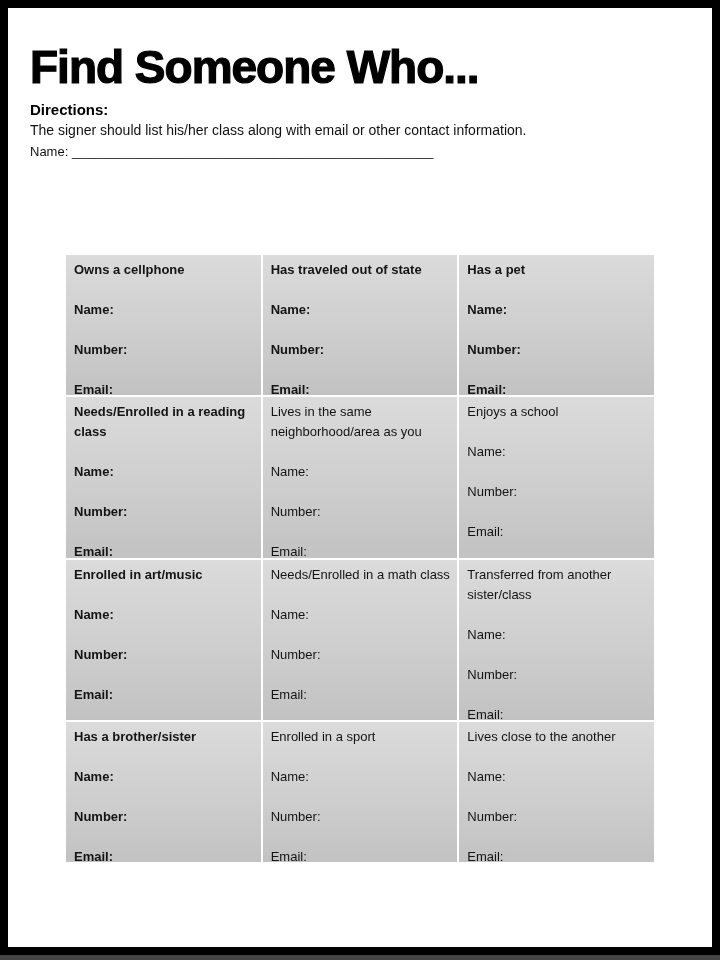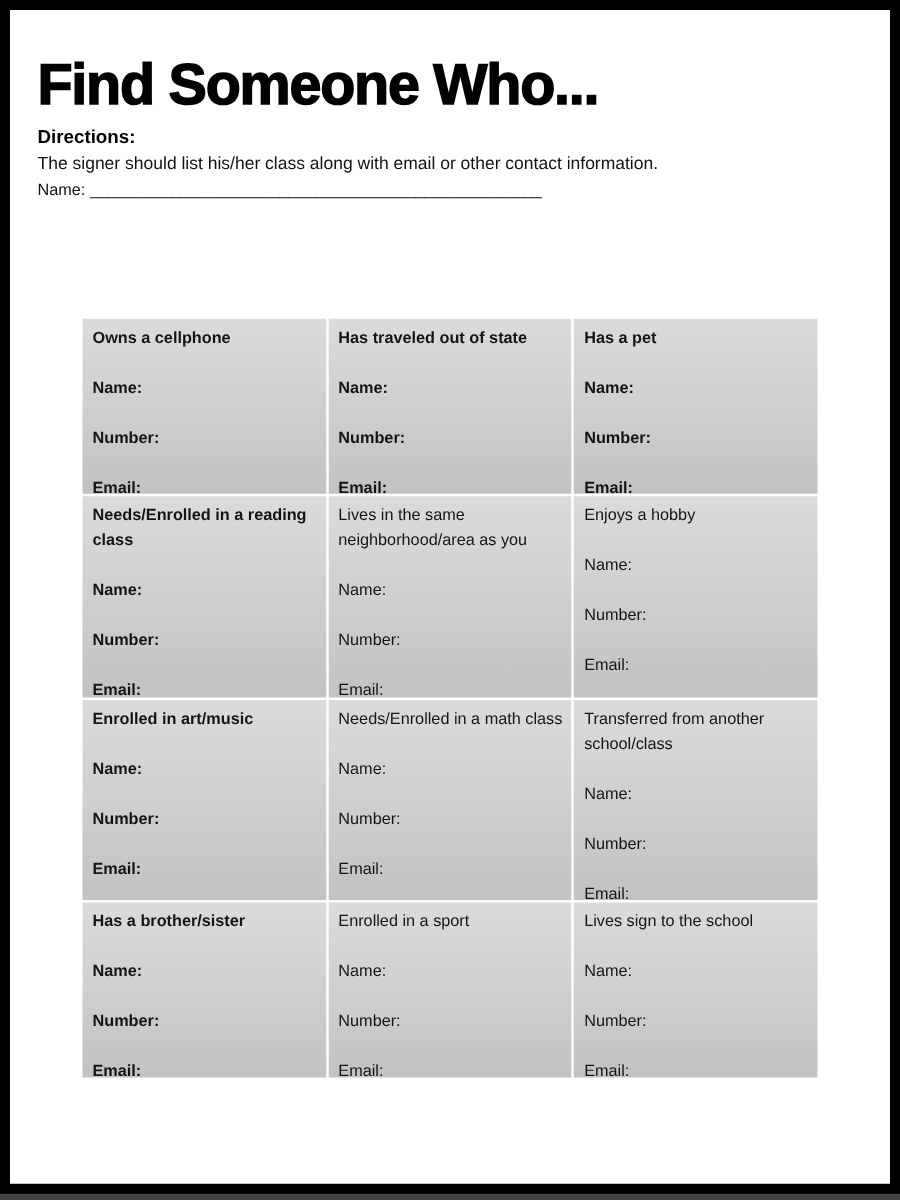--- a/index.html
+++ b/index.html
@@ -119,63 +119,63 @@
       </div>
 
       <div class="cell" data-em="normal">
         <div class="prompt">Lives in the same neighborhood/area as you</div>
         <div class="field">Name:</div>
         <div class="field">Number:</div>
         <div class="field">Email:</div>
       </div>
 
       <div class="cell" data-em="normal">
-        <div class="prompt">Enjoys a hobby</div>
+        <div class="prompt">Enjoys a school</div>
         <div class="field">Name:</div>
         <div class="field">Number:</div>
         <div class="field">Email:</div>
       </div>
 
       <div class="cell" data-em="bold">
         <div class="prompt">Enrolled in art/music</div>
         <div class="field">Name:</div>
         <div class="field">Number:</div>
         <div class="field">Email:</div>
       </div>
 
       <div class="cell" data-em="normal">
         <div class="prompt">Needs/Enrolled in a math class</div>
         <div class="field">Name:</div>
         <div class="field">Number:</div>
         <div class="field">Email:</div>
       </div>
 
       <div class="cell" data-em="normal">
-        <div class="prompt">Transferred from another school/class</div>
+        <div class="prompt">Transferred from another sister/class</div>
         <div class="field">Name:</div>
         <div class="field">Number:</div>
         <div class="field">Email:</div>
       </div>
 
       <div class="cell" data-em="bold">
         <div class="prompt">Has a brother/sister</div>
         <div class="field">Name:</div>
         <div class="field">Number:</div>
         <div class="field">Email:</div>
       </div>
 
       <div class="cell" data-em="normal">
         <div class="prompt">Enrolled in a sport</div>
         <div class="field">Name:</div>
         <div class="field">Number:</div>
         <div class="field">Email:</div>
       </div>
 
       <div class="cell" data-em="normal">
-        <div class="prompt">Lives sign to the school</div>
+        <div class="prompt">Lives close to the another</div>
         <div class="field">Name:</div>
         <div class="field">Number:</div>
         <div class="field">Email:</div>
       </div>
 
     </div>
   </div>
 </div>
 
 </body></html>

